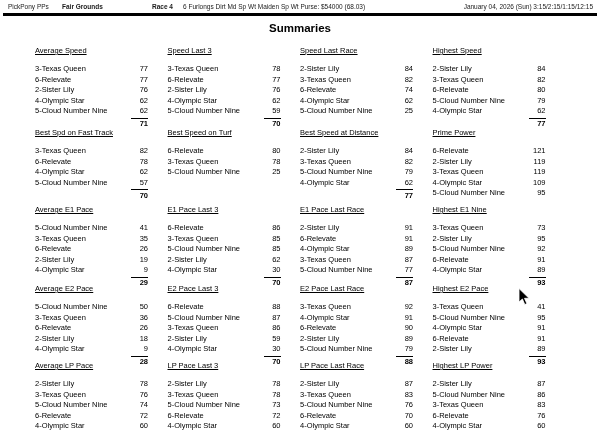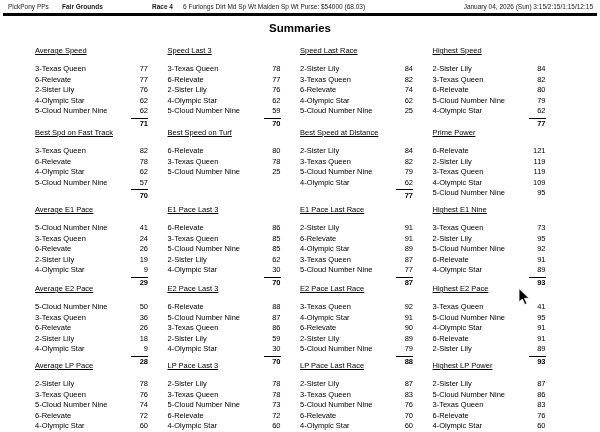--- a/index.html
+++ b/index.html
@@ -263,21 +263,21 @@
   </section>
     <section class="summary">
     <h3 class="sec-title">Average E1 Pace</h3>
     <div class="rows">
         <div class="entry">
           <span class="hname">5-Cloud Number Nine</span>
           <span class="hval">41</span>
         </div>
         <div class="entry">
           <span class="hname">3-Texas Queen</span>
-          <span class="hval">24</span>
+          <span class="hval">35</span>
         </div>
         <div class="entry">
           <span class="hname">6-Relevate</span>
           <span class="hval">26</span>
         </div>
         <div class="entry">
           <span class="hname">2-Sister Lily</span>
           <span class="hval">19</span>
         </div>
         <div class="entry">

